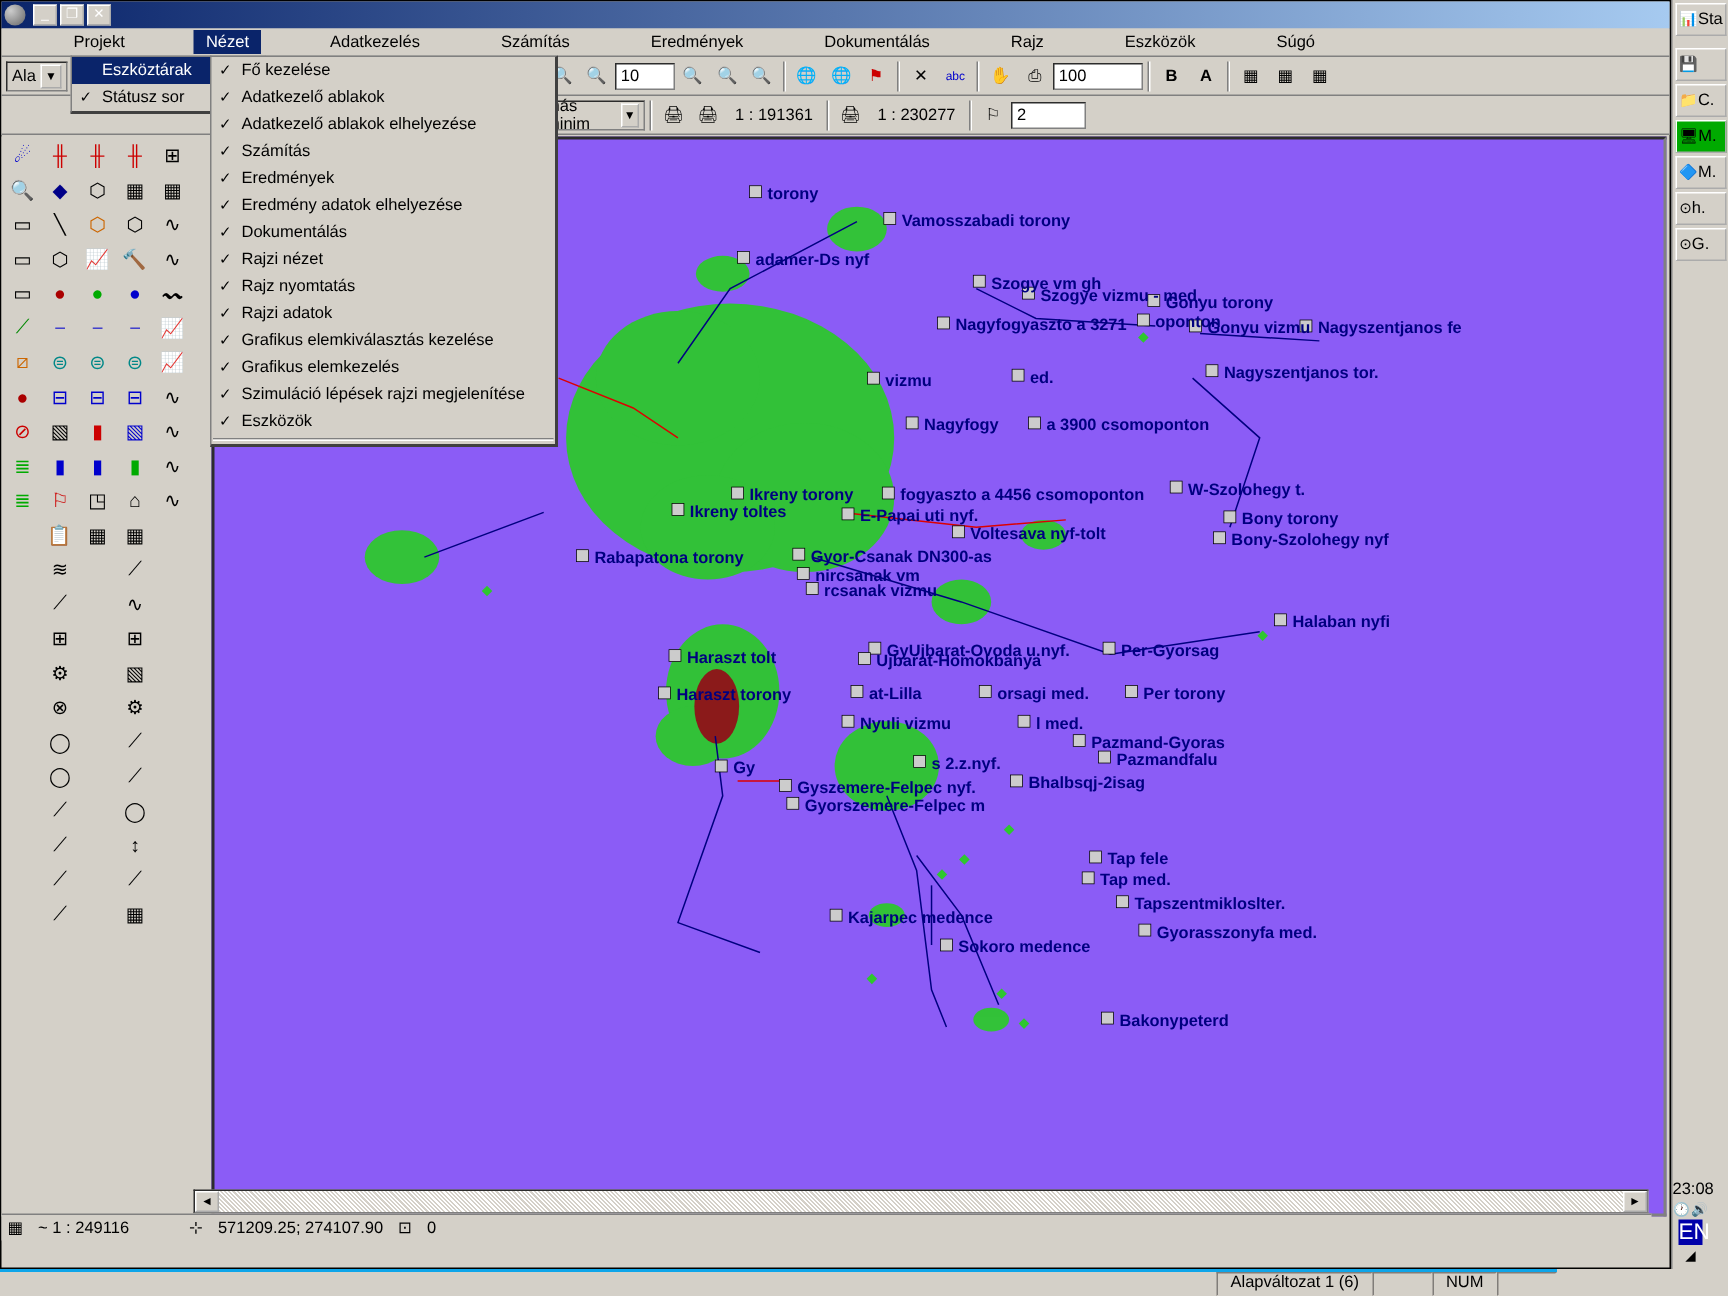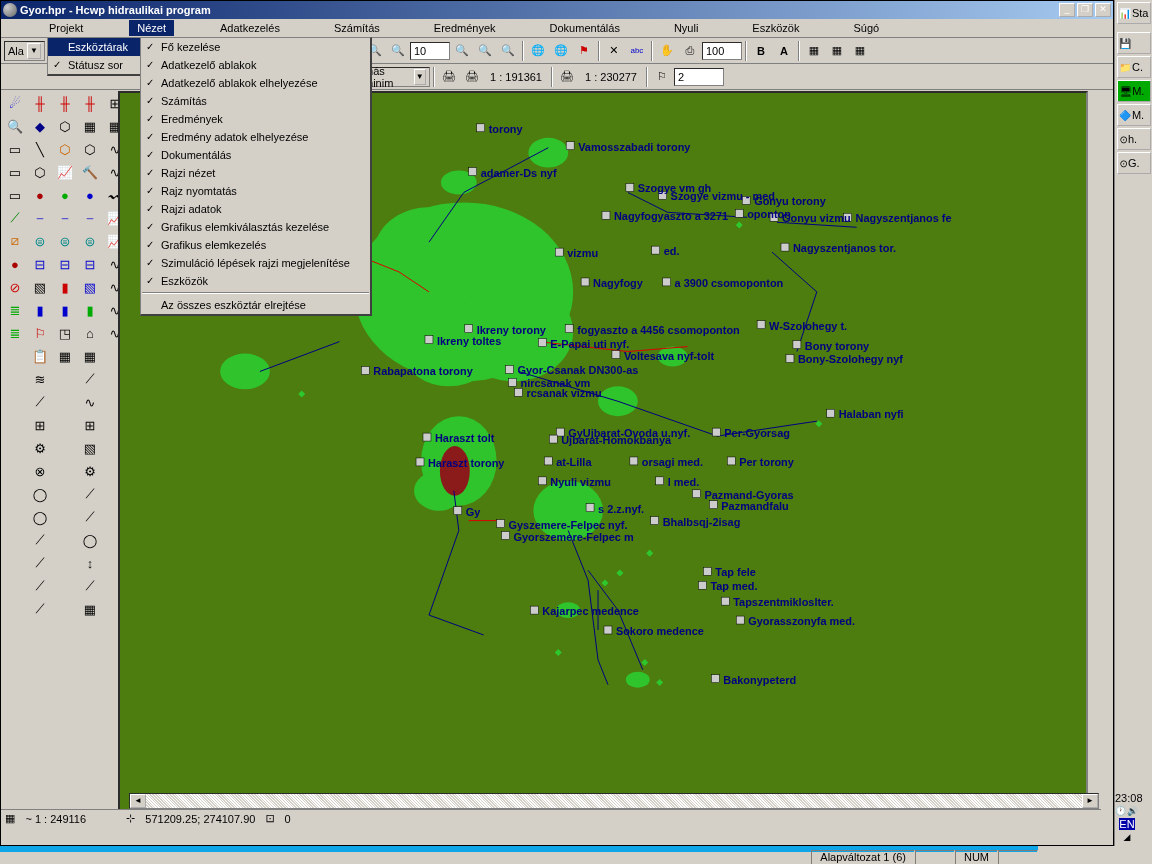--- a/index.html
+++ b/index.html
@@ -25,31 +25,31 @@
 .tb-btn { width: 22px; height: 22px; border: 1px solid transparent; display: inline-flex; align-items: center; justify-content: center; }
 .tb-sep { width: 2px; height: 20px; border-left: 1px solid #808080; border-right: 1px solid #fff; margin: 0 2px; }
 .tb-input { height: 18px; border: 1px inset #808080; background: #fff; padding: 0 3px; }
 .tb-combo { height: 20px; border: 1px inset #808080; background: #d4d0c8; display: inline-flex; align-items: center; padding: 0 3px; }
 .tb-combo .drop { width: 14px; height: 16px; background: #d4d0c8; border: 1px outset #fff; margin-left: 3px; text-align: center; font-size: 8px; line-height: 14px; }
 
 .left-tools { position: absolute; left: 0; top: 90px; width: 128px; height: 720px; background: #d4d0c8; }
 .left-tools .col { position: absolute; width: 25px; background: #d4d0c8; }
 .left-tools .tbtn { width: 22px; height: 22px; margin: 1px; border: 1px solid transparent; display: flex; align-items: center; justify-content: center; font-size: 13px; }
 
-.canvas-area { position: absolute; left: 117px; top: 90px; width: 970px; height: 720px; background: #4d7c0f; border: 2px inset #808080; overflow: hidden; }
+.canvas-area { position: absolute; left: 140px; top: 90px; width: 970px; height: 720px; background: #8b5cf6; border: 2px inset #808080; overflow: hidden; }
 .canvas-area svg { width: 100%; height: 100%; }
 .node-label { font-size: 11px; font-weight: bold; fill: #000080; font-family: Arial; text-anchor: start; }
 
 .hscroll { position: absolute; left: 128px; bottom: 36px; width: 970px; height: 16px; background: #d4d0c8; border: 1px inset #808080; display: flex; }
 .hscroll .sbtn { width: 16px; height: 14px; background: #d4d0c8; border: 1px outset #fff; text-align: center; font-size: 8px; line-height: 12px; }
 .hscroll .track { flex: 1; background: repeating-linear-gradient(45deg, #d4d0c8, #d4d0c8 1px, #fff 1px, #fff 2px); }
 
 .statusbar { position: absolute; left: 0; bottom: 18px; width: 1100px; height: 18px; background: #d4d0c8; border-top: 1px solid #808080; display: flex; align-items: center; padding: 0 4px; gap: 10px; }
 
-.bottom-status { position: absolute; left: 0; bottom: 0; width: 1038px; height: 18px; background: #d4d0c8; border-top: 6px solid #0ea5e9; display: flex; align-items: center; }
+.bottom-status { position: absolute; left: 0; bottom: 0; width: 1038px; height: 18px; background: #d4d0c8; border-top: 2px solid #0ea5e9; display: flex; align-items: center; }
 .bottom-status .flex { flex: 1; }
 .bottom-status .pane2 { border: 1px inset #d4d0c8; padding: 0 8px; height: 16px; }
 
 .right-stack { position: absolute; right: 0; top: 0; width: 38px; height: 846px; background: #d4d0c8; border-left: 1px solid #808080; }
 .right-stack .rbtn { width: 34px; height: 22px; margin: 2px auto; background: #d4d0c8; border: 1px outset #fff; display: flex; align-items: center; padding: 0 2px; font-size: 10px; overflow: hidden; }
 .right-stack .clock { position: absolute; bottom: 4px; width: 24px; text-align: center; font-size: 10px; }
 </style>
 </head>
 <body>
 
@@ -61,43 +61,42 @@
   <div class="rbtn" style="background:#0a0">🖥<span>M.</span></div>
   <div class="rbtn">🔷<span>M.</span></div>
   <div class="rbtn">⊙<span>h.</span></div>
   <div class="rbtn">⊙<span>G.</span></div>
   <div class="clock">
     <div>23:08</div>
     <div style="display:flex;gap:1px;justify-content:center;margin-top:2px">
       <span style="font-size:9px">🕐</span>
         <span style="font-size:9px">🔊</span>
     </div>
-    <div style="background:#00a;color:#fff;width:16px;margin:2px auto;font-size:11px">EN</div>
+    <div style="background:#00a;color:#fff;width:16px;margin:2px auto;font-size:15px">EN</div>
     <div style="font-size:9px">◢</div>
   </div>
 </div>
 
 <div style="position:absolute;left:0;top:0;width:1114px;height:846px;border:1px solid #000;">
 
 <div class="titlebar">
   <span class="icon"></span>
-  <span class="title">Gyor.hpr - Hcwp hidraulikai program</span>
   <span class="winbtn">_</span>
   <span class="winbtn">❐</span>
   <span class="winbtn">✕</span>
 </div>
 
 <div class="menubar">
   <span class="item">Projekt</span>
   <span class="item active">Nézet</span>
   <span class="item">Adatkezelés</span>
   <span class="item">Számítás</span>
   <span class="item">Eredmények</span>
   <span class="item">Dokumentálás</span>
-  <span class="item">Nyuli</span>
+  <span class="item">Rajz</span>
   <span class="item">Eszközök</span>
   <span class="item">Súgó</span>
 </div>
 
 <div class="toolbar-row">
   <span class="tb-combo">
         <span>Ala</span>
         <span class="drop">▼</span>
       </span>
   <span class="tb-sep"></span>
@@ -112,21 +111,21 @@
   <span class="tb-sep"></span>
   <span class="tb-btn" style="color:#00c">🌐</span>
   <span class="tb-btn" style="color:#c00">🌐</span>
   <span class="tb-btn" style="color:#c00">⚑</span>
   <span class="tb-sep"></span>
   <span class="tb-btn">✕</span>
   <span class="tb-btn" style="color:#00c;font-size:8px">abc</span>
   <span class="tb-sep"></span>
   <span class="tb-btn">✋</span>
   <span class="tb-btn">⎙</span>
-  <input class="tb-input" style="width: 40px;" value="100">
+  <input class="tb-input" style="width: 60px;" value="100">
   <span class="tb-sep"></span>
   <span class="tb-btn">
         <b>B</b>
       </span>
   <span class="tb-btn">
         <b>A</b>
       </span>
   <span class="tb-sep"></span>
   <span class="tb-btn">▦</span>
   <span class="tb-btn">▦</span>
@@ -456,14 +455,13 @@
     <div class="mi"><span class="check">✓</span><span>Eredmény adatok elhelyezése</span></div>
     <div class="mi"><span class="check">✓</span><span>Dokumentálás</span></div>
     <div class="mi"><span class="check">✓</span><span>Rajzi nézet</span></div>
     <div class="mi"><span class="check">✓</span><span>Rajz nyomtatás</span></div>
     <div class="mi"><span class="check">✓</span><span>Rajzi adatok</span></div>
     <div class="mi"><span class="check">✓</span><span>Grafikus elemkiválasztás kezelése</span></div>
     <div class="mi"><span class="check">✓</span><span>Grafikus elemkezelés</span></div>
     <div class="mi"><span class="check">✓</span><span>Szimuláció lépések rajzi megjelenítése</span></div>
     <div class="mi"><span class="check">✓</span><span>Eszközök</span></div>
     <div class="sep"></div>
-    <div class="mi"><span>Az összes eszköztár elrejtése</span></div>
   </div>
 
 </body></html>

